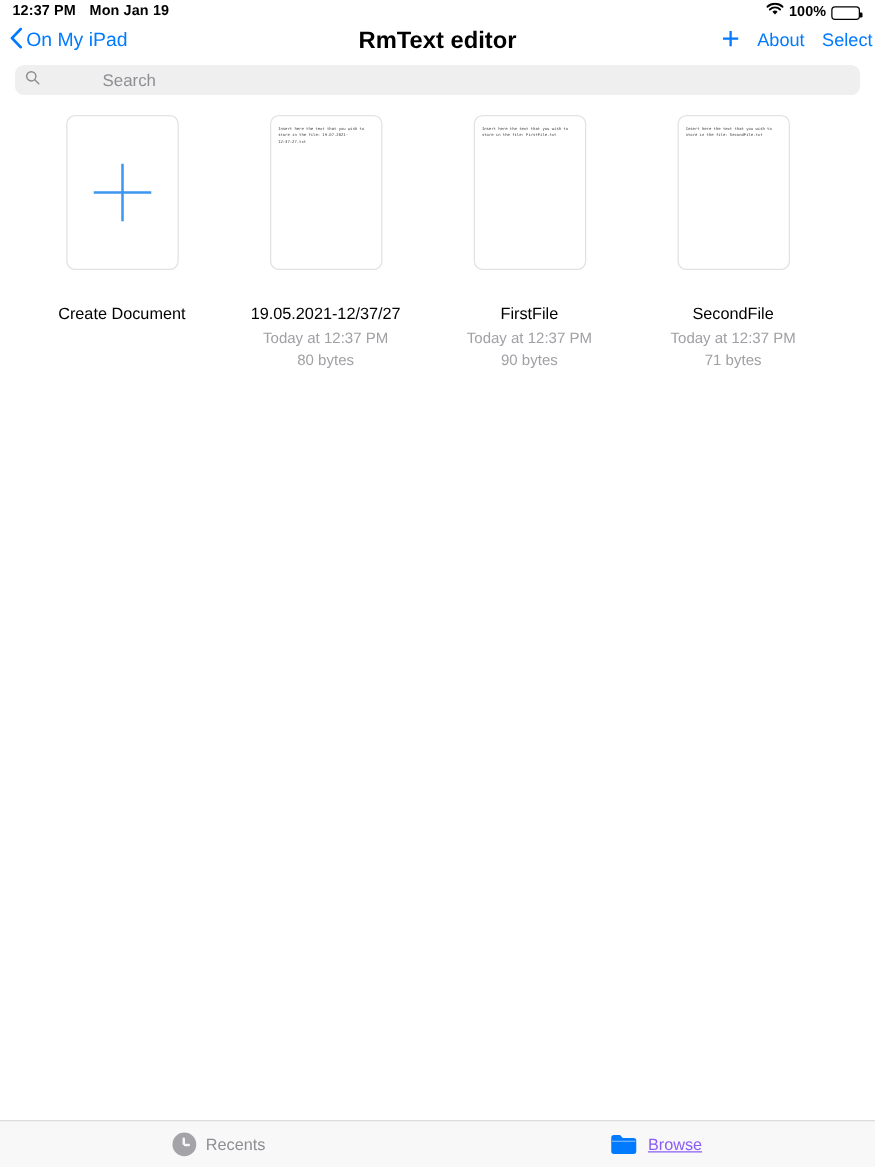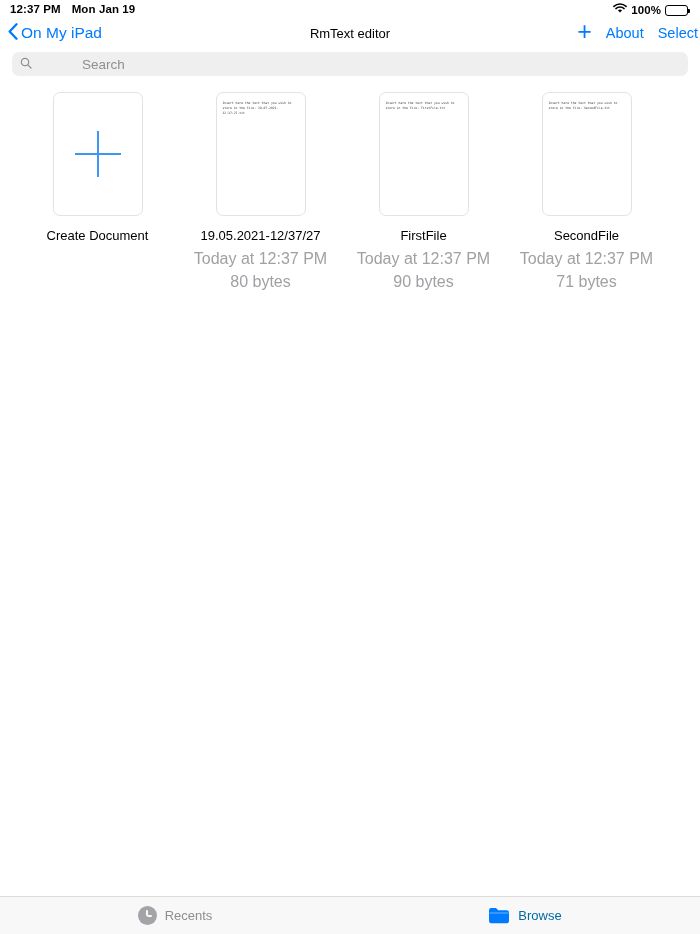--- a/index.html
+++ b/index.html
@@ -79,22 +79,22 @@
     align-items: center;
     gap: 3px;
     color: #007aff;
     font-size: 15.5px;
     cursor: pointer;
   }
   .nav-title {
     position: absolute;
     left: 0; right: 0;
     text-align: center;
-    font-size: 13px;
-    font-weight: normal;
+    font-size: 19px;
+    font-weight: bold;
     color: #000;
     pointer-events: none;
   }
   .nav-right {
     margin-left: auto;
     display: flex;
     align-items: center;
     gap: 14px;
     color: #007aff;
     font-size: 14.5px;
@@ -186,28 +186,28 @@
     left: 6px;
     right: 5px;
     font-family: "DejaVu Sans Mono", monospace;
     font-size: 3.1px;
     line-height: 1.55;
     color: #3c3c3c;
     white-space: pre-wrap;
     word-break: break-word;
   }
   .cell-label {
-    margin-top: 12px;
+    margin-top: 27px;
     font-size: 13px;
     color: #000;
     line-height: 1.25;
   }
   .cell-sub {
     margin-top: 3px;
-    font-size: 16px;
+    font-size: 12px;
     color: #a0a0a5;
     line-height: 1.45;
   }
 
   
   .tab-bar {
     flex: 0 0 38px;
     background: #f8f8f8;
     border-top: 1px solid #dcdcdc;
     display: flex;
@@ -216,21 +216,21 @@
   .tab {
     flex: 1;
     display: flex;
     align-items: center;
     justify-content: center;
     gap: 8px;
     font-size: 13px;
     cursor: pointer;
   }
   .tab.inactive { color: #8e8e93; }
-  .tab.active { color: #0369a1; }
+  .tab.active { color: #8b5cf6; text-decoration: underline; }
   .clock-icon {
     width: 19px; height: 19px;
     border-radius: 50%;
     background: #a3a3a8;
     position: relative;
   }
   .clock-icon::before,
   .clock-icon::after {
     content: "";
     position: absolute;

